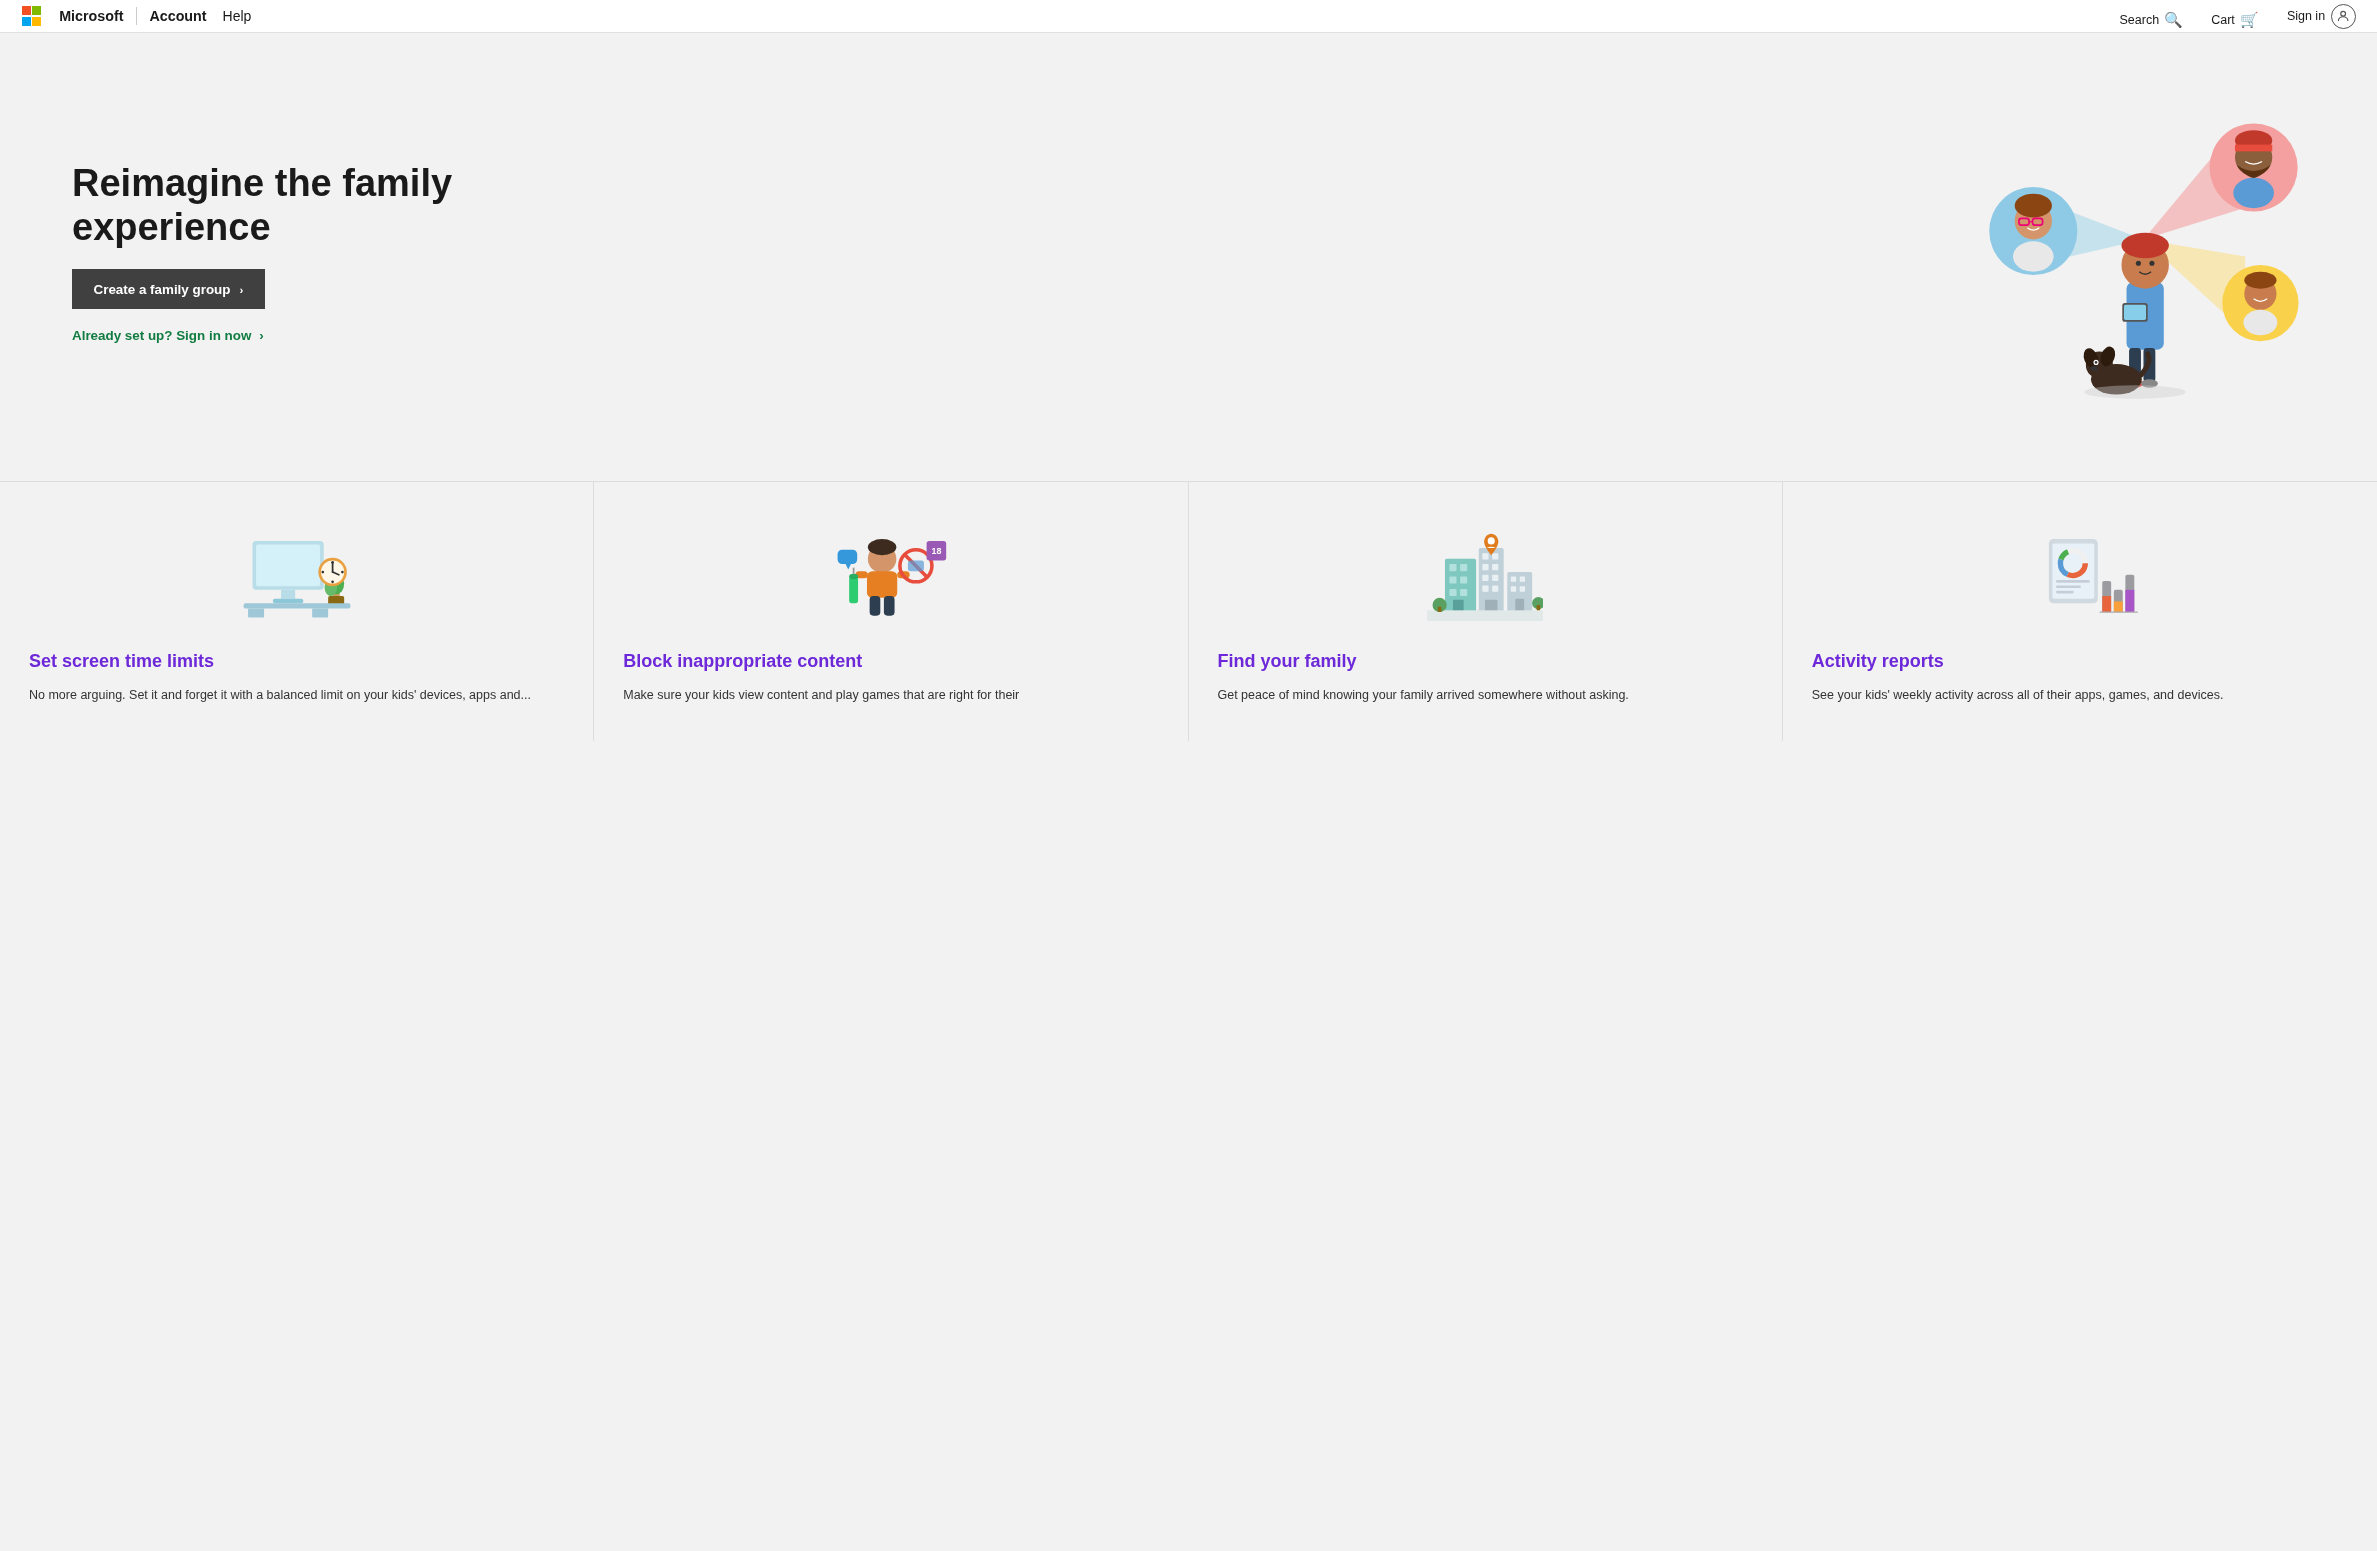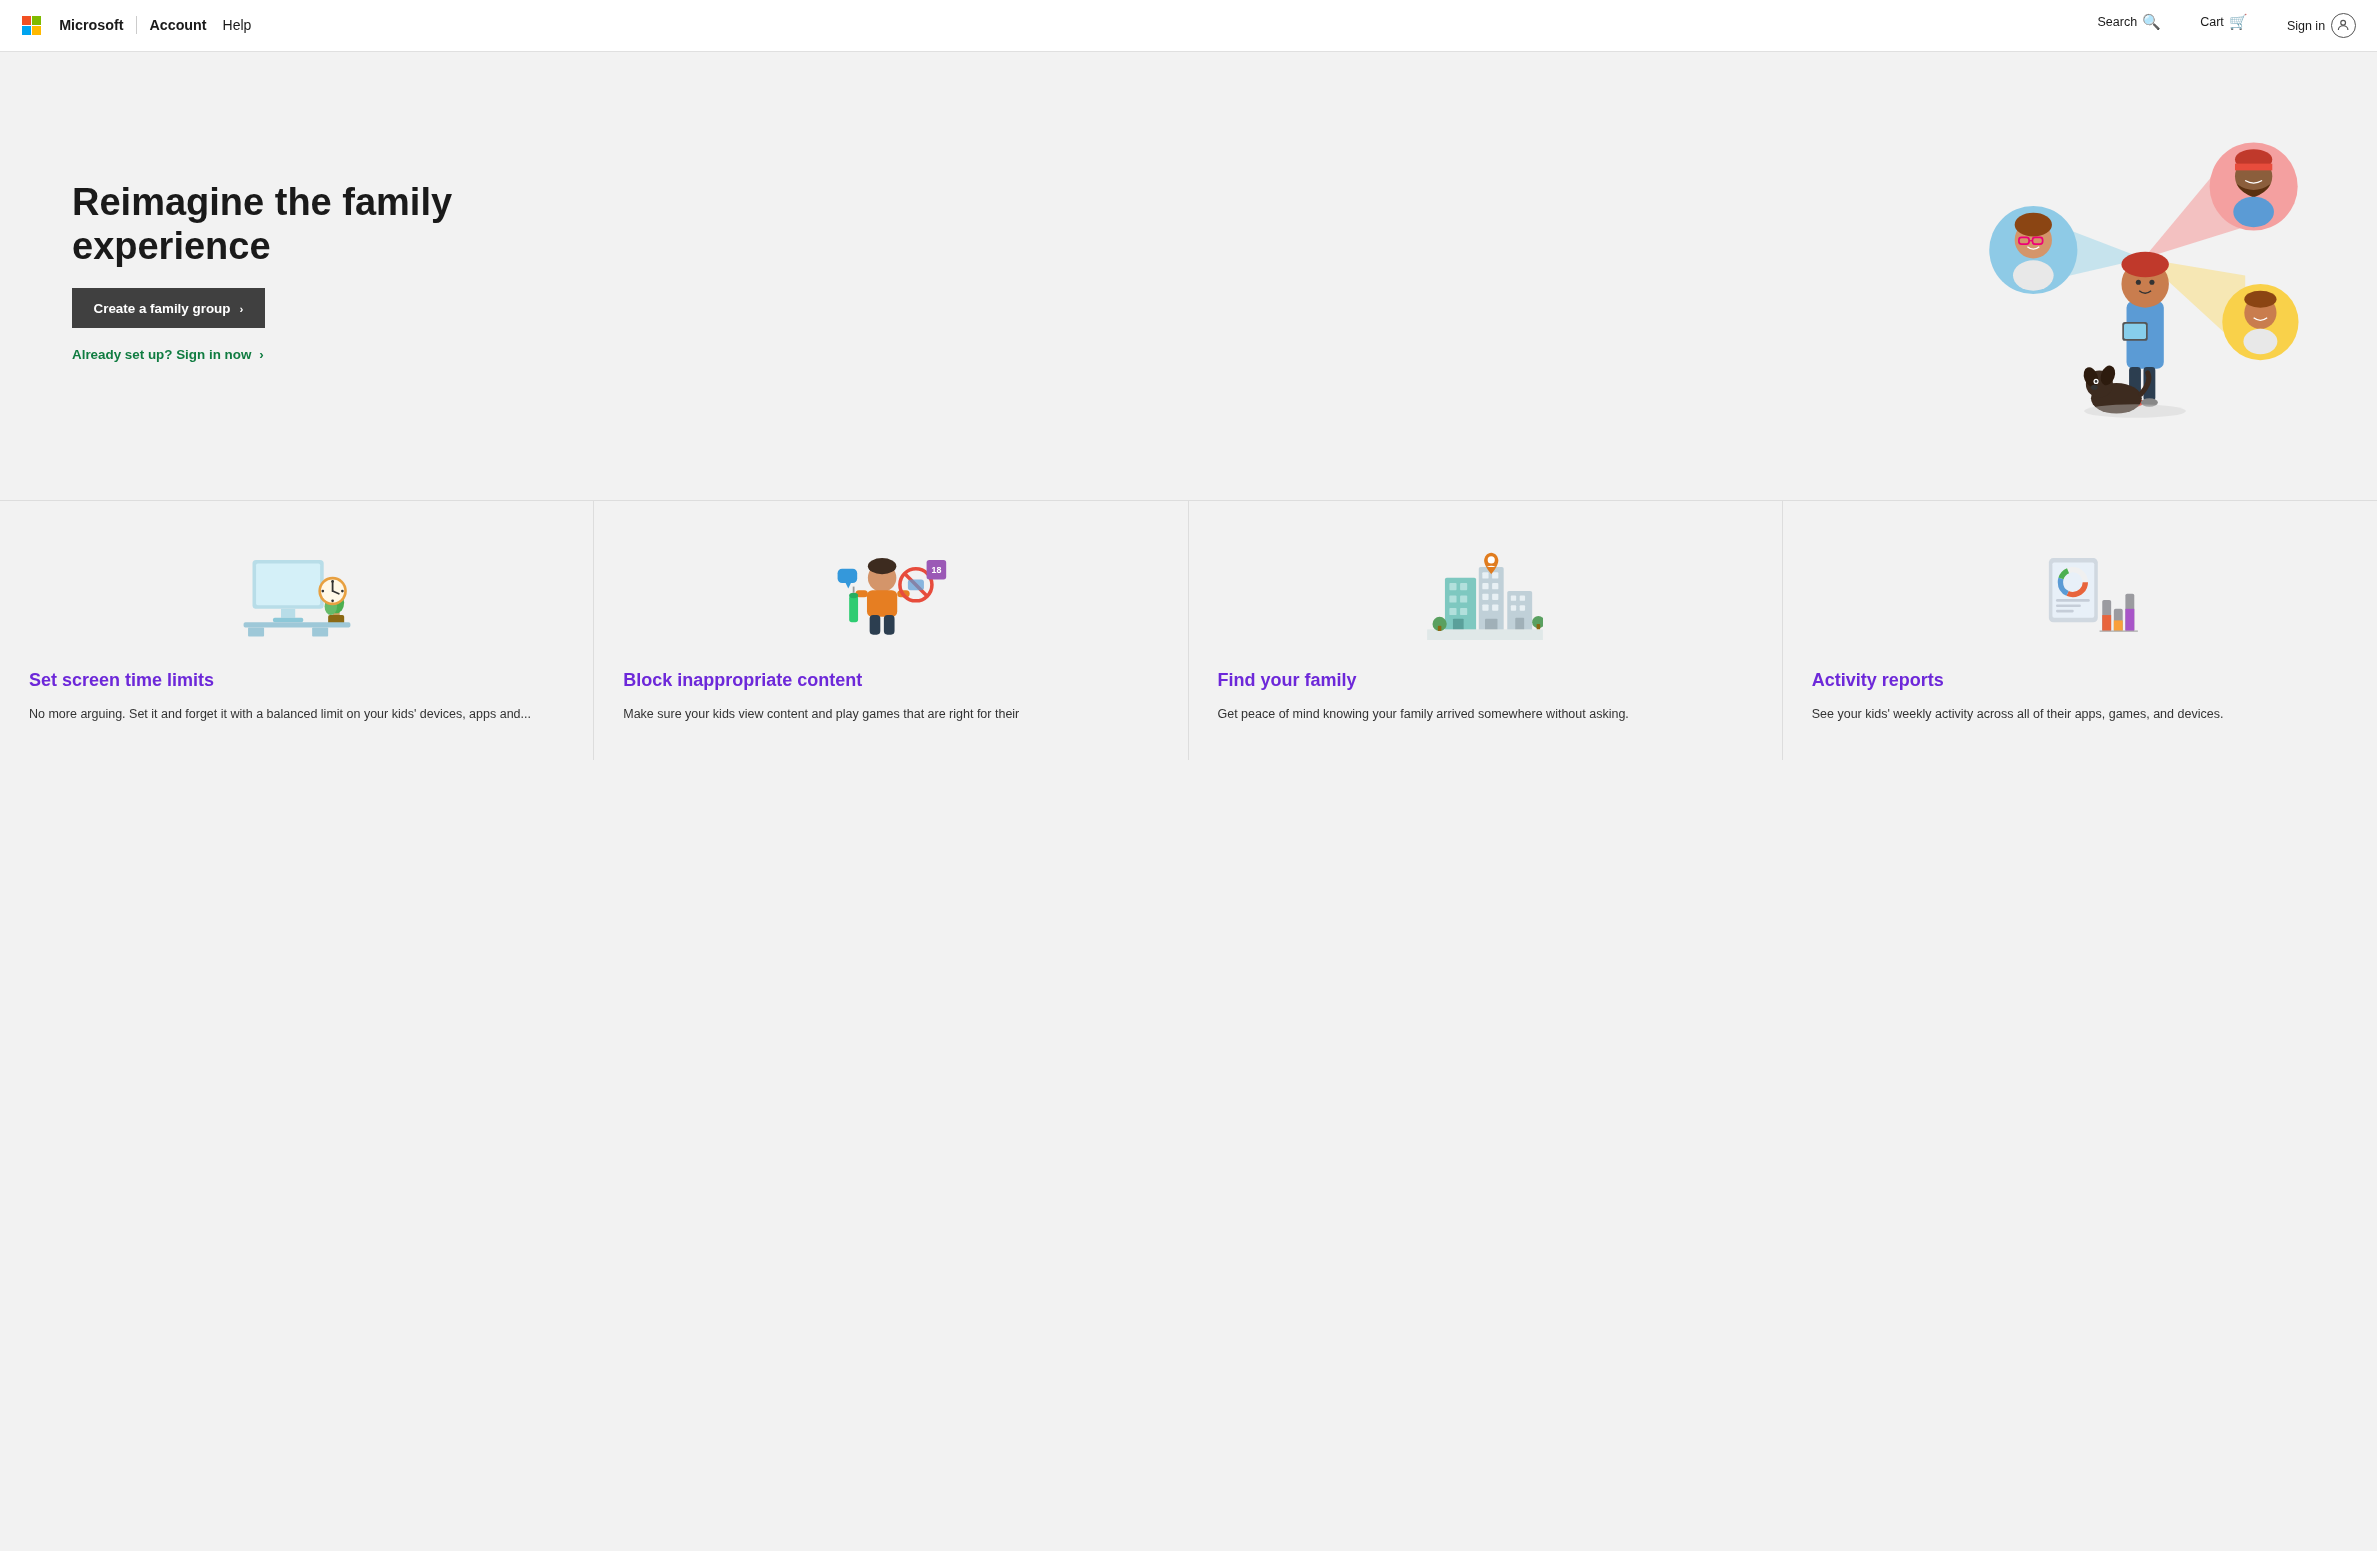--- a/index.html
+++ b/index.html
@@ -2,21 +2,21 @@
 <html style="font-size:14.3px"><head>
   <meta charset="utf-8">
   <style>
     * { margin: 0; padding: 0; box-sizing: border-box; }
     body { font-family: 'Segoe UI', Arial, sans-serif; background: #f2f2f2; color: #1a1a1a; }
 
     
     .header {
       background: #fff;
       border-bottom: 0.9px solid #e0e0e0;
-      height: 52px;
+      height: 33px;
       display: flex;
       align-items: center;
       padding: 0 21.5px;
       position: sticky;
       top: 0;
       z-index: 100;
     }
     .header-left {
       display: flex;
       align-items: center;
@@ -45,22 +45,22 @@
     }
     .header-help {
       font-size: 14px;
       color: #1a1a1a;
       cursor: pointer;
       text-decoration: none;
     }
     .header-right {
       margin-left: auto;
       display: flex;
-      align-items: flex-start;
-      gap: 39px;
+      align-items: flex-end;
+      gap: 28px;
     }
     .header-search, .header-cart, .header-signin {
       display: flex;
       align-items: center;
       gap: 5.4px;
       font-size: 12.5px;
       color: #1a1a1a;
       cursor: pointer;
       text-decoration: none;
     }

